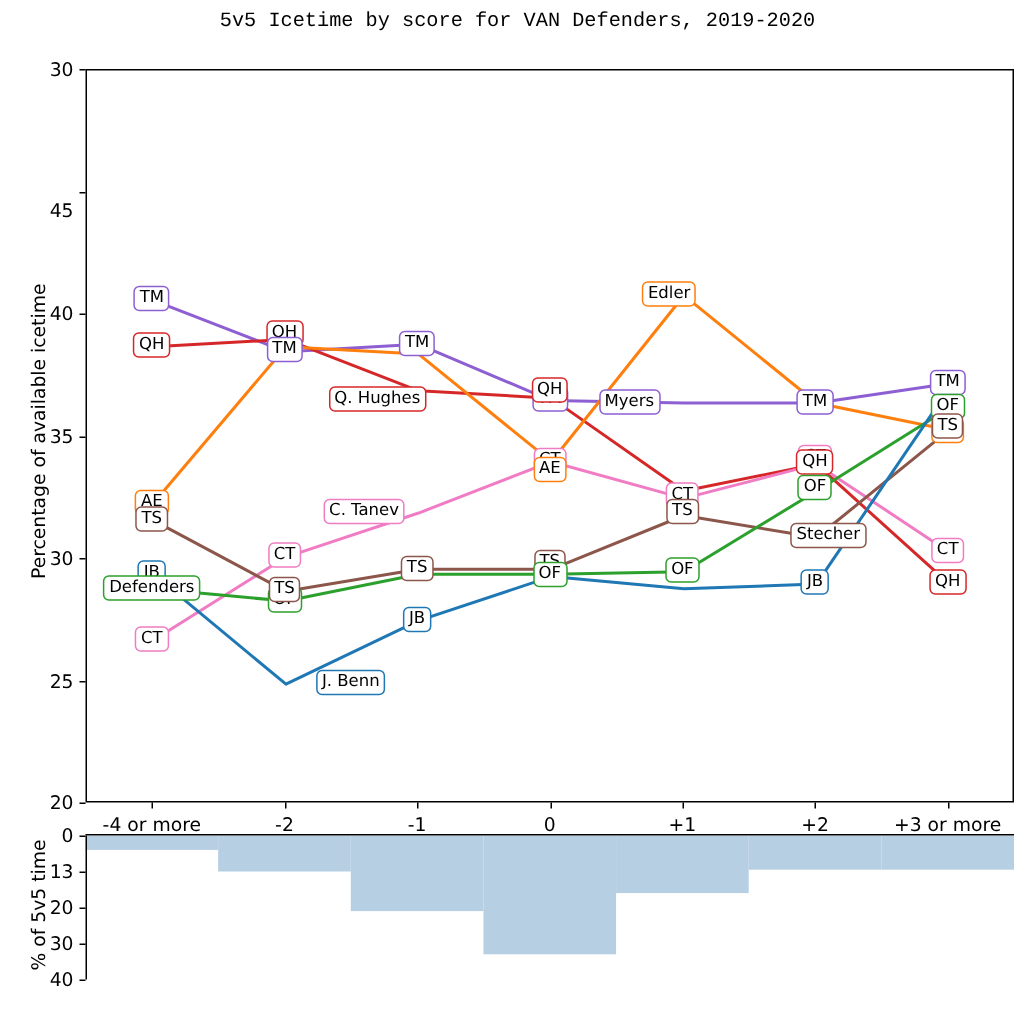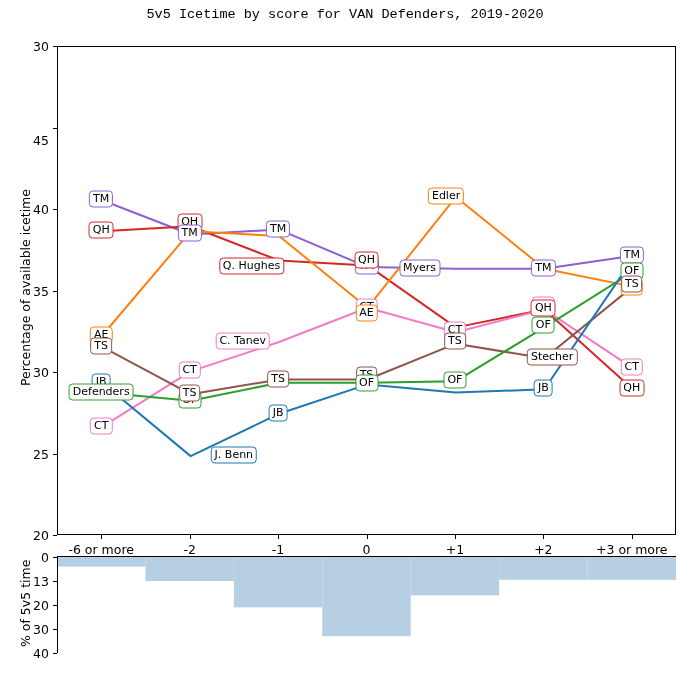--- a/index.html
+++ b/index.html
@@ -74,21 +74,21 @@
     <div class="ytickmark" style="left: 53px; top: 372px;"></div>
     <div class="ytick" style="left: 9px; top: 290.5px;">35</div>
     <div class="ytickmark" style="left: 53px; top: 290.5px;"></div>
     <div class="ytick" style="left: 9px; top: 209px;">40</div>
     <div class="ytickmark" style="left: 53px; top: 209px;"></div>
     <div class="ytick" style="left: 9px; top: 127.5px; margin-top: 12px;">45</div>
     <div class="ytickmark" style="left: 53px; top: 127.5px;"></div>
     <div class="ytick" style="left: 9px; top: 46px;">30</div>
     <div class="ytickmark" style="left: 53px; top: 46px;"></div>
     <div class="ylabel" style="left: 18px; top: 385.5px;">Percentage of available icetime</div>
-    <div class="xtick" style="left: 101.214px; top: 542px;">-6 or more</div>
+    <div class="xtick" style="left: 101.214px; top: 542px;">-4 or more</div>
     <div class="xtickmark" style="left: 101.214px; top: 535px;"></div>
     <div class="xtick" style="left: 189.643px; top: 542px;">-2</div>
     <div class="xtickmark" style="left: 189.643px; top: 535px;"></div>
     <div class="xtick" style="left: 278.071px; top: 542px;">-1</div>
     <div class="xtickmark" style="left: 278.071px; top: 535px;"></div>
     <div class="xtick" style="left: 366.5px; top: 542px;">0</div>
     <div class="xtickmark" style="left: 366.5px; top: 535px;"></div>
     <div class="xtick" style="left: 454.929px; top: 542px;">+1</div>
     <div class="xtickmark" style="left: 454.929px; top: 535px;"></div>
     <div class="xtick" style="left: 543.357px; top: 542px;">+2</div>

